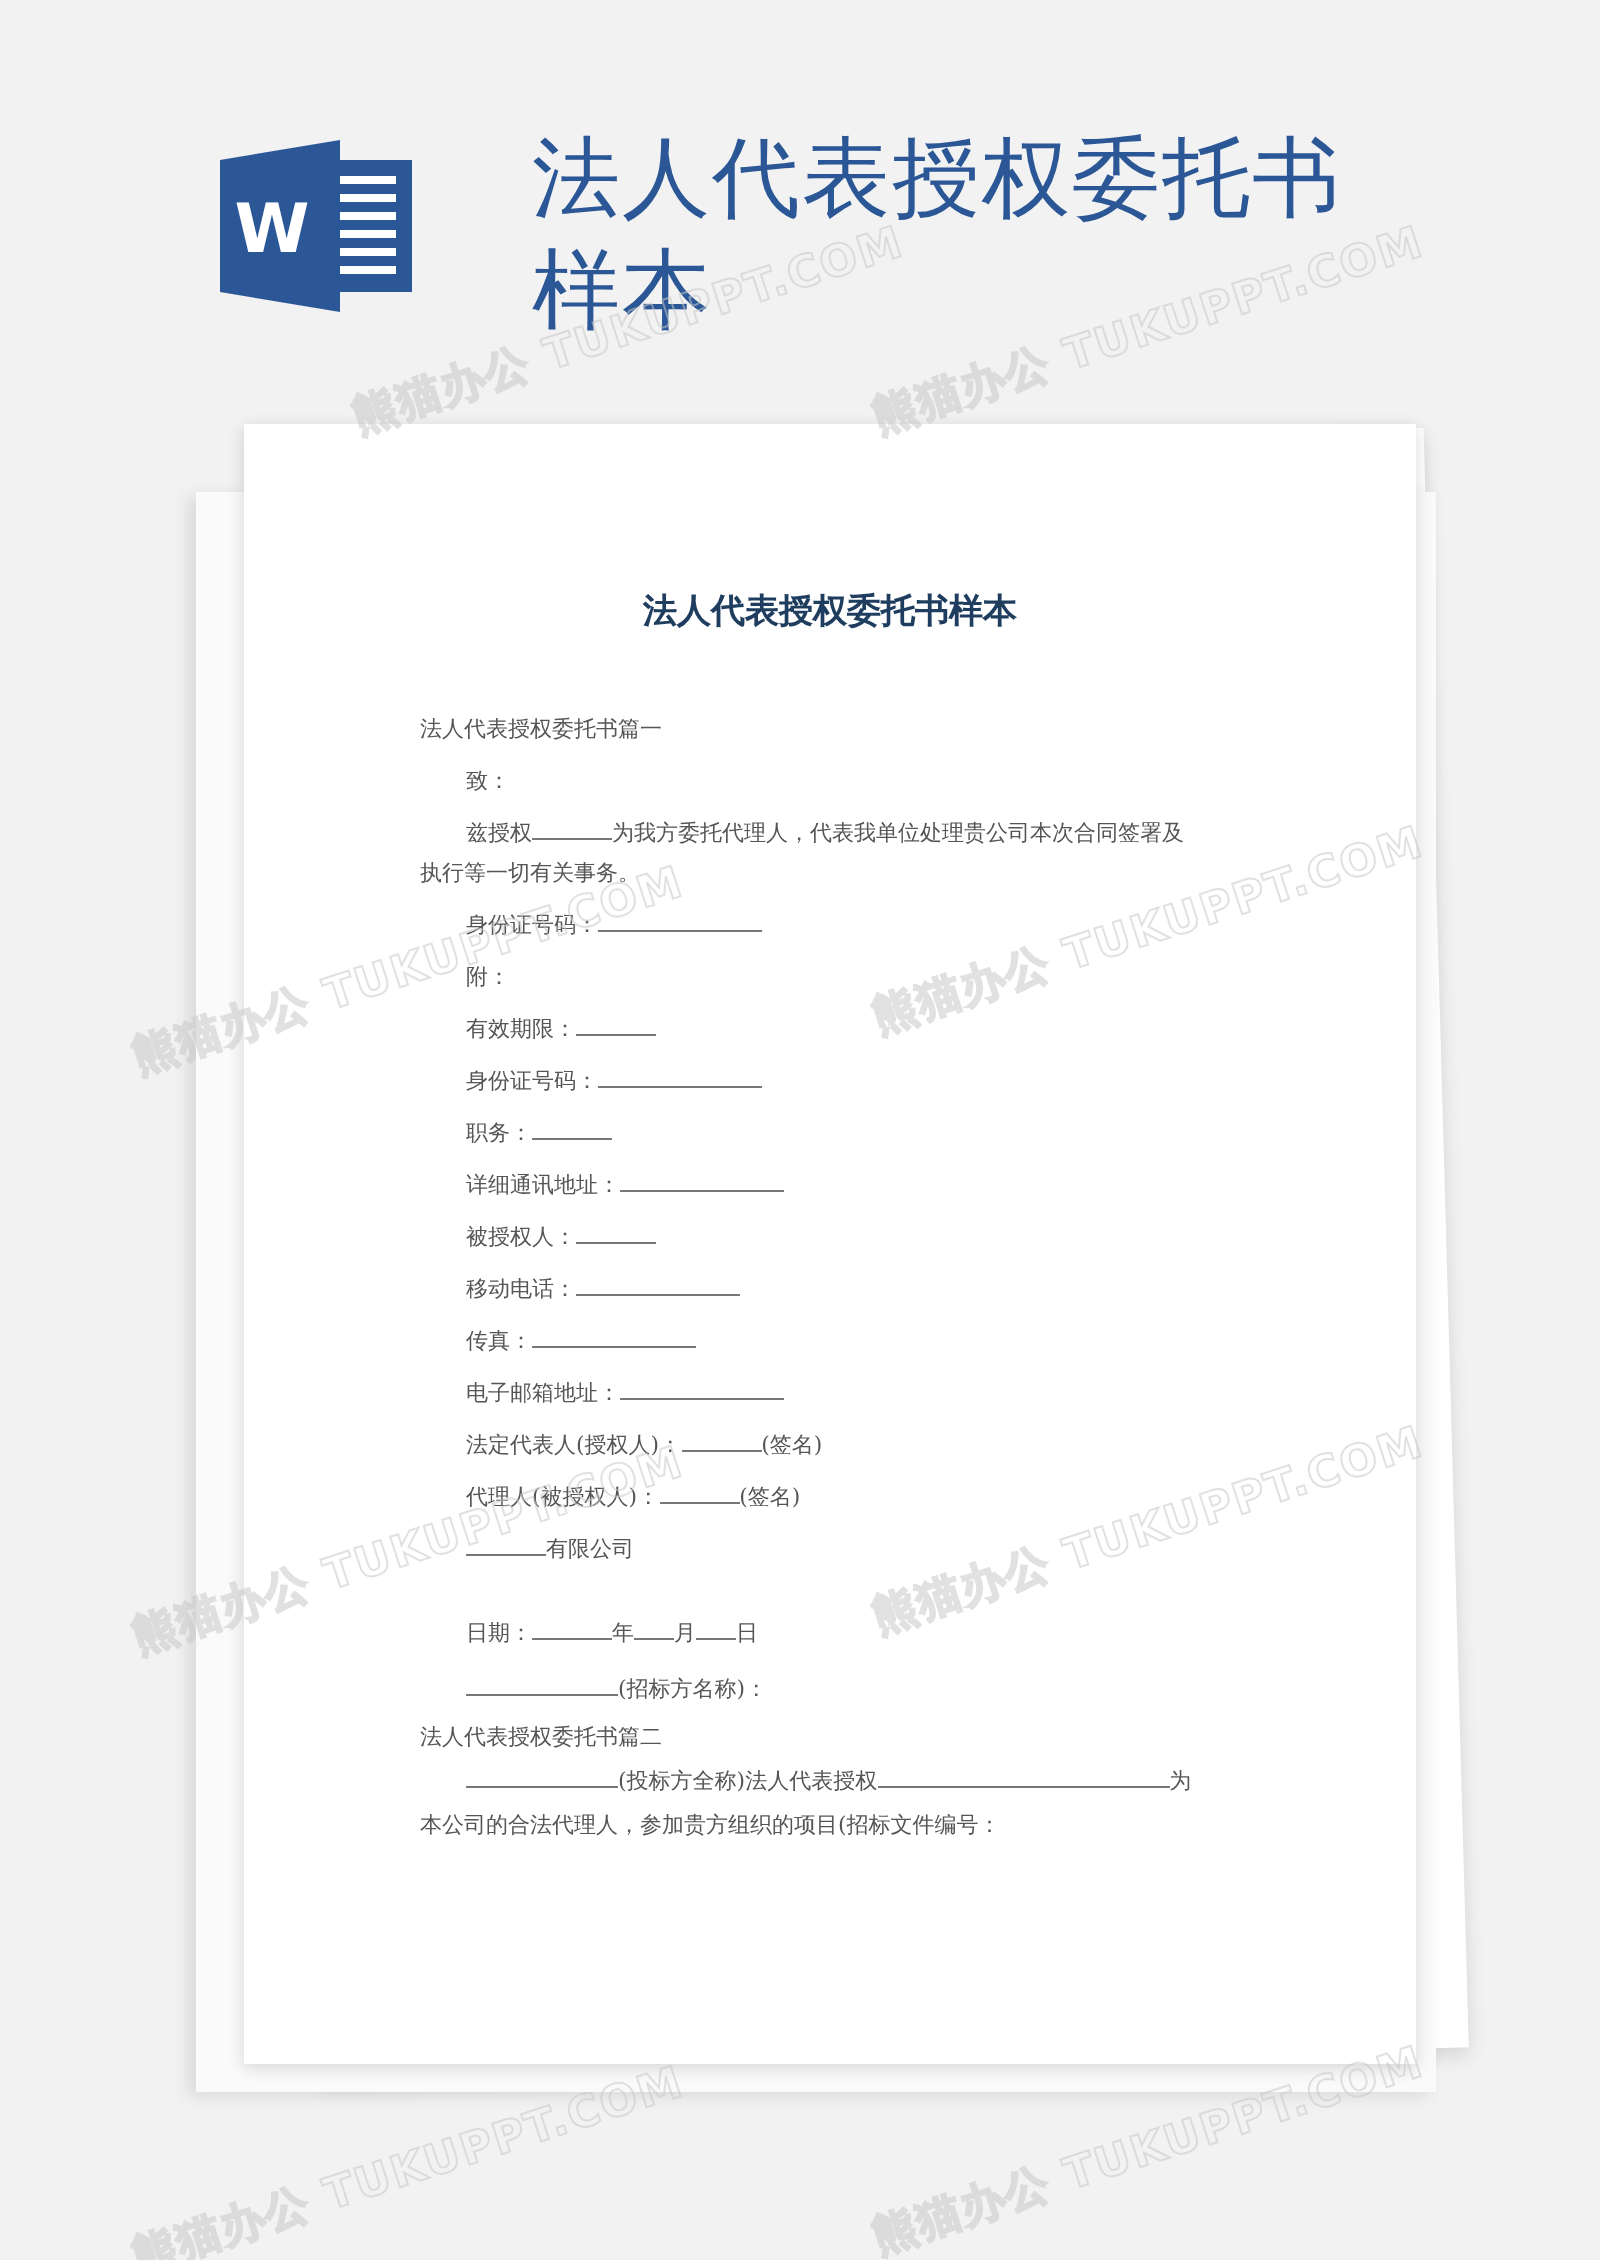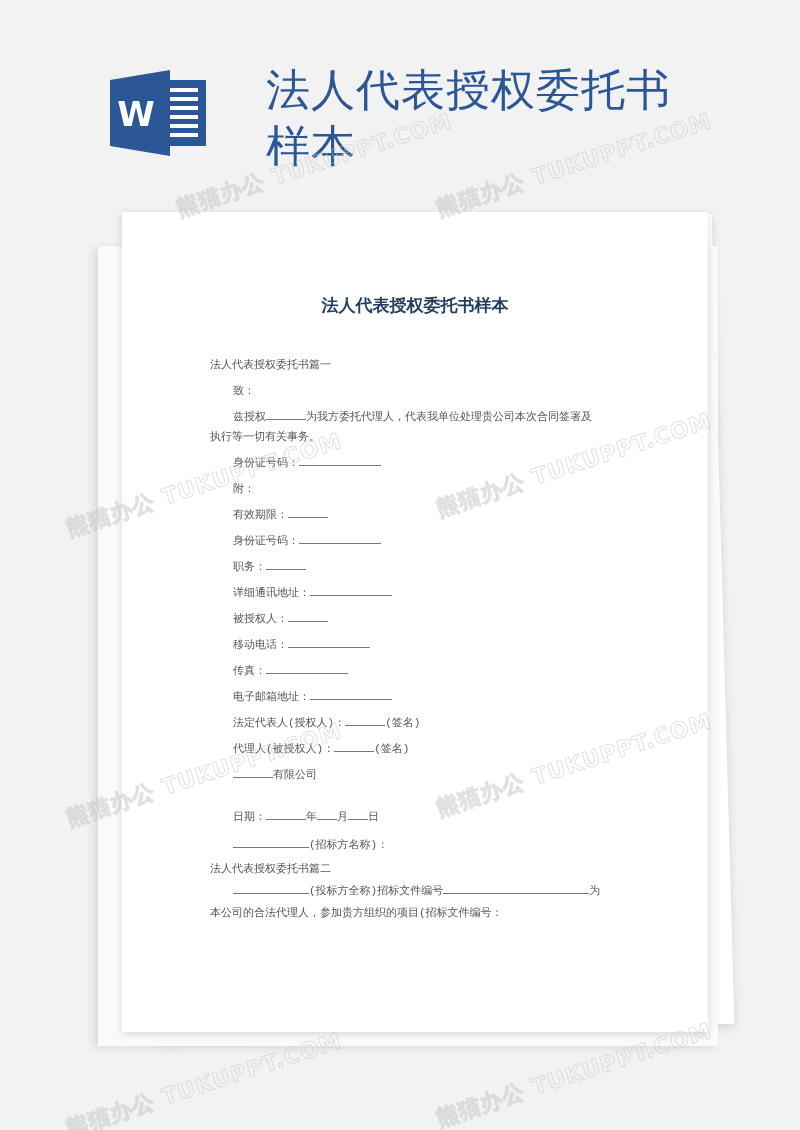--- a/index.html
+++ b/index.html
@@ -35,21 +35,21 @@
   }
   .doc-title {
     position:absolute; left:0; right:0; top:82px; text-align:center;
     font-size:17px; font-weight:bold; color:#1f3d5f;
     font-family:"DejaVu Sans", sans-serif;
   }
   .body-text {
     position:absolute; left:88px; top:140px; width:420px;
     font-family:"DejaVu Serif", serif; font-size:11px; color:#555; line-height:26px;
   }
-  .line { white-space:nowrap; height:26px;font-family:Liberation Mono, monospace; }
+  .line { white-space:nowrap; height:26px; }
   .indent { padding-left:23px; }
   .blank { display:inline-block; border-bottom:1px solid #777; height:10px; vertical-align:baseline; }
   .tight { height:18px; line-height:18px; }
 </style>
 </head>
 <body>
 
 <svg class="word-icon" viewBox="0 0 100 86">
   <rect x="42" y="10" width="54" height="66" fill="#2b5797"></rect>
   <g fill="#ffffff">
@@ -92,21 +92,21 @@
 
     <div class="line indent"><span>法定代表人(授权人)：</span><span class="blank" style="width:40px"></span><span>(签名)</span></div>
     <div class="line indent"><span>代理人(被授权人)：</span><span class="blank" style="width:40px"></span><span>(签名)</span></div>
     <div class="line indent"><span class="blank" style="width:40px"></span><span>有限公司</span></div>
     <div class="line indent tight" style="margin-top:20px">
       <span>日期：</span><span class="blank" style="width:40px"></span><span>年</span><span class="blank" style="width:20px"></span><span>月</span><span class="blank" style="width:20px"></span><span>日</span>
     </div>
 
     <div class="line indent" style="margin-top:6px"><span class="blank" style="width:76px"></span><span>(招标方名称)：</span></div>
     <div class="line tight" style="margin-top:2px">法人代表授权委托书篇二</div>
-    <div class="line indent"><span class="blank" style="width:76px"></span><span>(投标方全称)招标文件编号</span><span class="blank" style="width:146px"></span><span>为</span></div>
+    <div class="line indent"><span class="blank" style="width:76px"></span><span>(投标方全称)法人代表授权</span><span class="blank" style="width:146px"></span><span>为</span></div>
     <div class="line" style="margin-top:-4px">本公司的合法代理人，参加贵方组织的项目(招标文件编号：</div>
   </div>
 </div>
 
 <div class="watermark" style="left:170px;top:150px">熊猫办公 TUKUPPT.COM</div>
 <div class="watermark" style="left:430px;top:150px">熊猫办公 TUKUPPT.COM</div>
 <div class="watermark" style="left:60px;top:470px">熊猫办公 TUKUPPT.COM</div>
 <div class="watermark" style="left:430px;top:450px">熊猫办公 TUKUPPT.COM</div>
 <div class="watermark" style="left:60px;top:760px">熊猫办公 TUKUPPT.COM</div>
 <div class="watermark" style="left:430px;top:750px">熊猫办公 TUKUPPT.COM</div>

